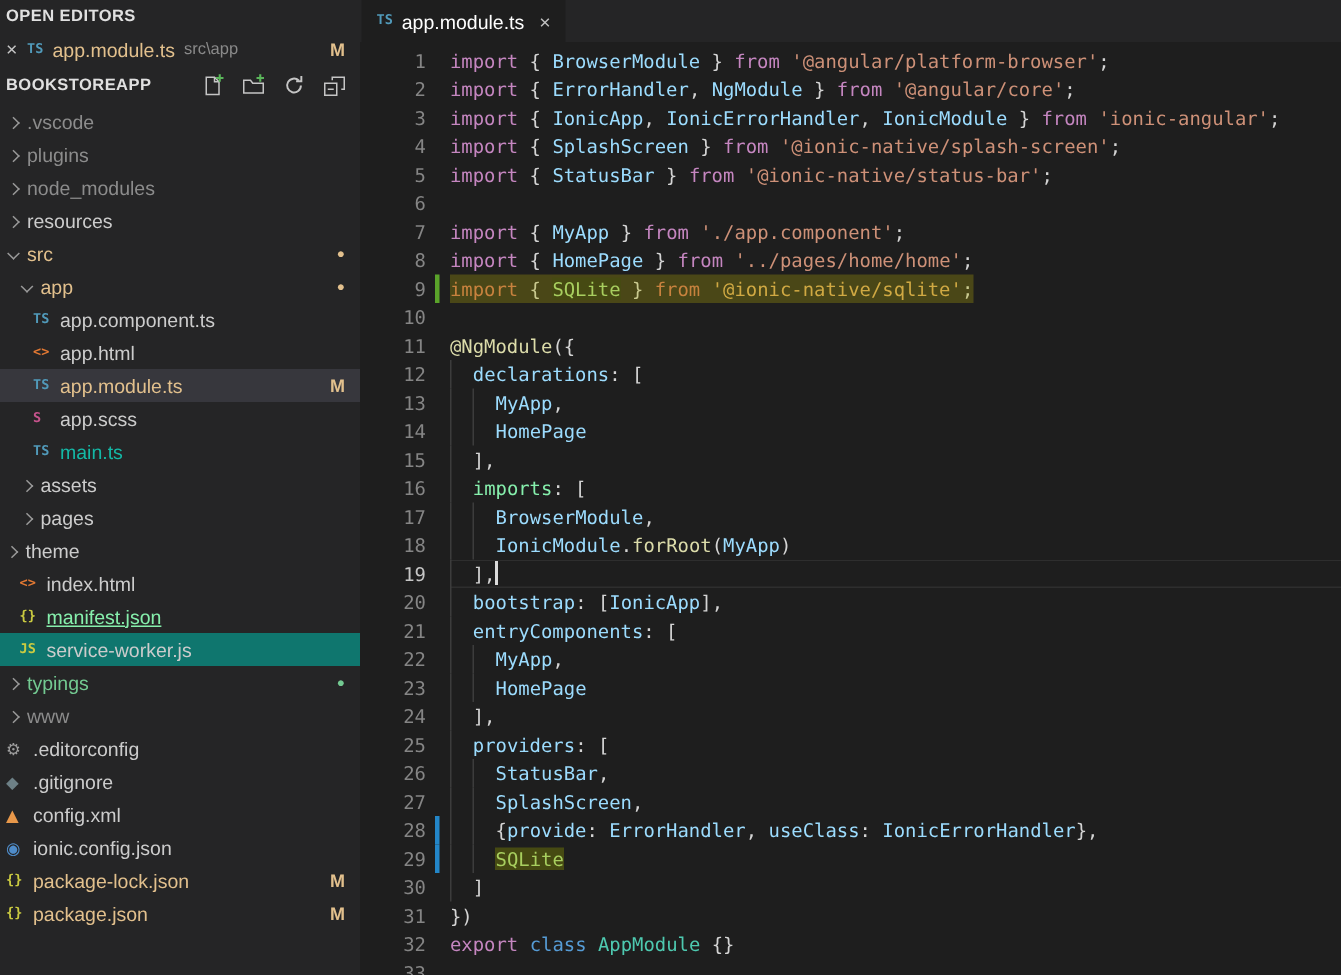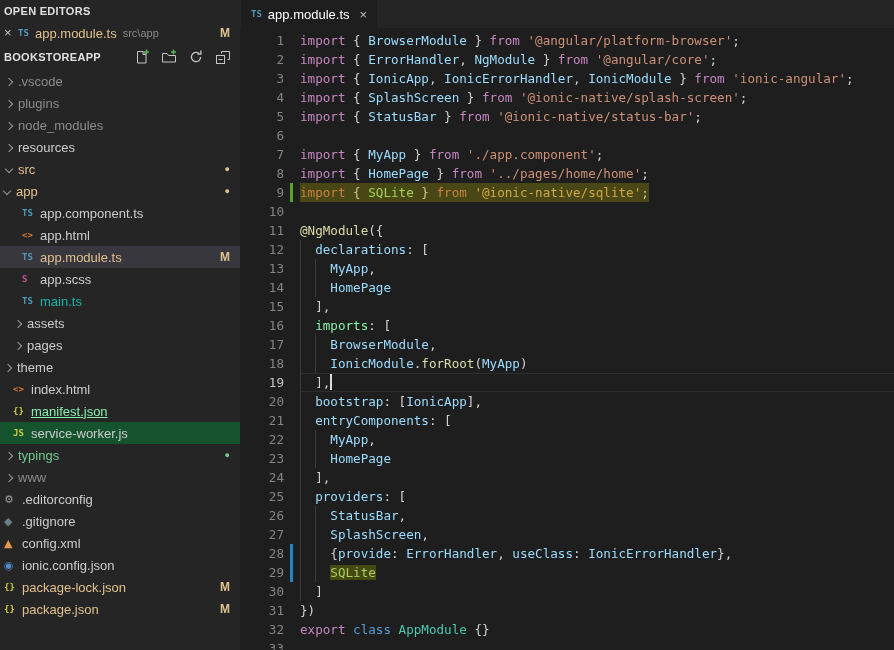--- a/index.html
+++ b/index.html
@@ -17,21 +17,21 @@
   .oe-close{width:14px;color:#c5c5c5;font-size:13px;line-height:14px;cursor:pointer;}
   .fi{font-family:"DejaVu Sans Mono",monospace;font-weight:bold;font-size:9px;width:17px;display:inline-block;text-align:left;flex:none;}
   .fi.sym{font-size:11px;font-family:"DejaVu Sans",sans-serif;}
   .oe-name{color:#e2c08d;}
   .oe-detail{color:#8a8a8a;font-size:11px;margin-left:6px;}
   .badge-m{margin-left:auto;margin-right:10px;color:#e2c08d;font-size:12px;font-weight:bold;}
   .badge-dot{margin-left:auto;margin-right:10px;font-size:9px;line-height:9px;}
   .tree{font-size:13px;}
   .trow{height:22px;display:flex;align-items:center;cursor:pointer;}
   .trow.selected{background:#37373d;}
-  .trow.hover{background:#14532d;}
+  .trow.hover{background:#0f766e;}
   .chev{width:13px;display:inline-block;flex:none;}
   .chev::before{content:"";display:inline-block;width:5px;height:5px;border-right:1.2px solid #9a9a9a;border-bottom:1.2px solid #9a9a9a;margin-left:2px;vertical-align:middle;}
   .chev.collapsed::before{transform:rotate(-45deg);}
   .chev.expanded::before{transform:rotate(45deg);margin-top:-3px;}
   .tlabel{margin-left:1px;white-space:nowrap;}
 
   
   .editor{flex:1;height:100%;display:flex;flex-direction:column;overflow:hidden;background:#1e1e1e;}
   .tabbar{height:28px;background:#252526;display:flex;flex:none;}
   .tab{height:28px;background:#1e1e1e;display:flex;align-items:center;padding:0 10px 0 10px;margin-left:1px;cursor:pointer;}
@@ -110,21 +110,21 @@
         </div>
         <div class="trow" style="padding-left: 4px;">
           <span class="chev collapsed"></span>
           <span class="tlabel" style="color: rgb(204, 204, 204);">resources</span>
         </div>
         <div class="trow" style="padding-left: 4px;">
           <span class="chev expanded"></span>
           <span class="tlabel" style="color: rgb(226, 192, 141);">src</span>
           <span class="badge-dot" style="color: rgb(226, 192, 141);">●</span>
         </div>
-        <div class="trow" style="padding-left: 2px;">
+        <div class="trow" style="padding-left: 13px;">
           <span class="chev expanded"></span>
           <span class="tlabel" style="color: rgb(226, 192, 141);">app</span>
           <span class="badge-dot" style="color: rgb(226, 192, 141);">●</span>
         </div>
         <div class="trow" style="padding-left: 22px;">
           <span class="fi" style="color: rgb(81, 154, 186);">TS</span>
           <span class="tlabel" style="color: rgb(204, 204, 204);">app.component.ts</span>
         </div>
         <div class="trow" style="padding-left: 22px;">
           <span class="fi" style="color: rgb(227, 121, 51);">&lt;&gt;</span>

